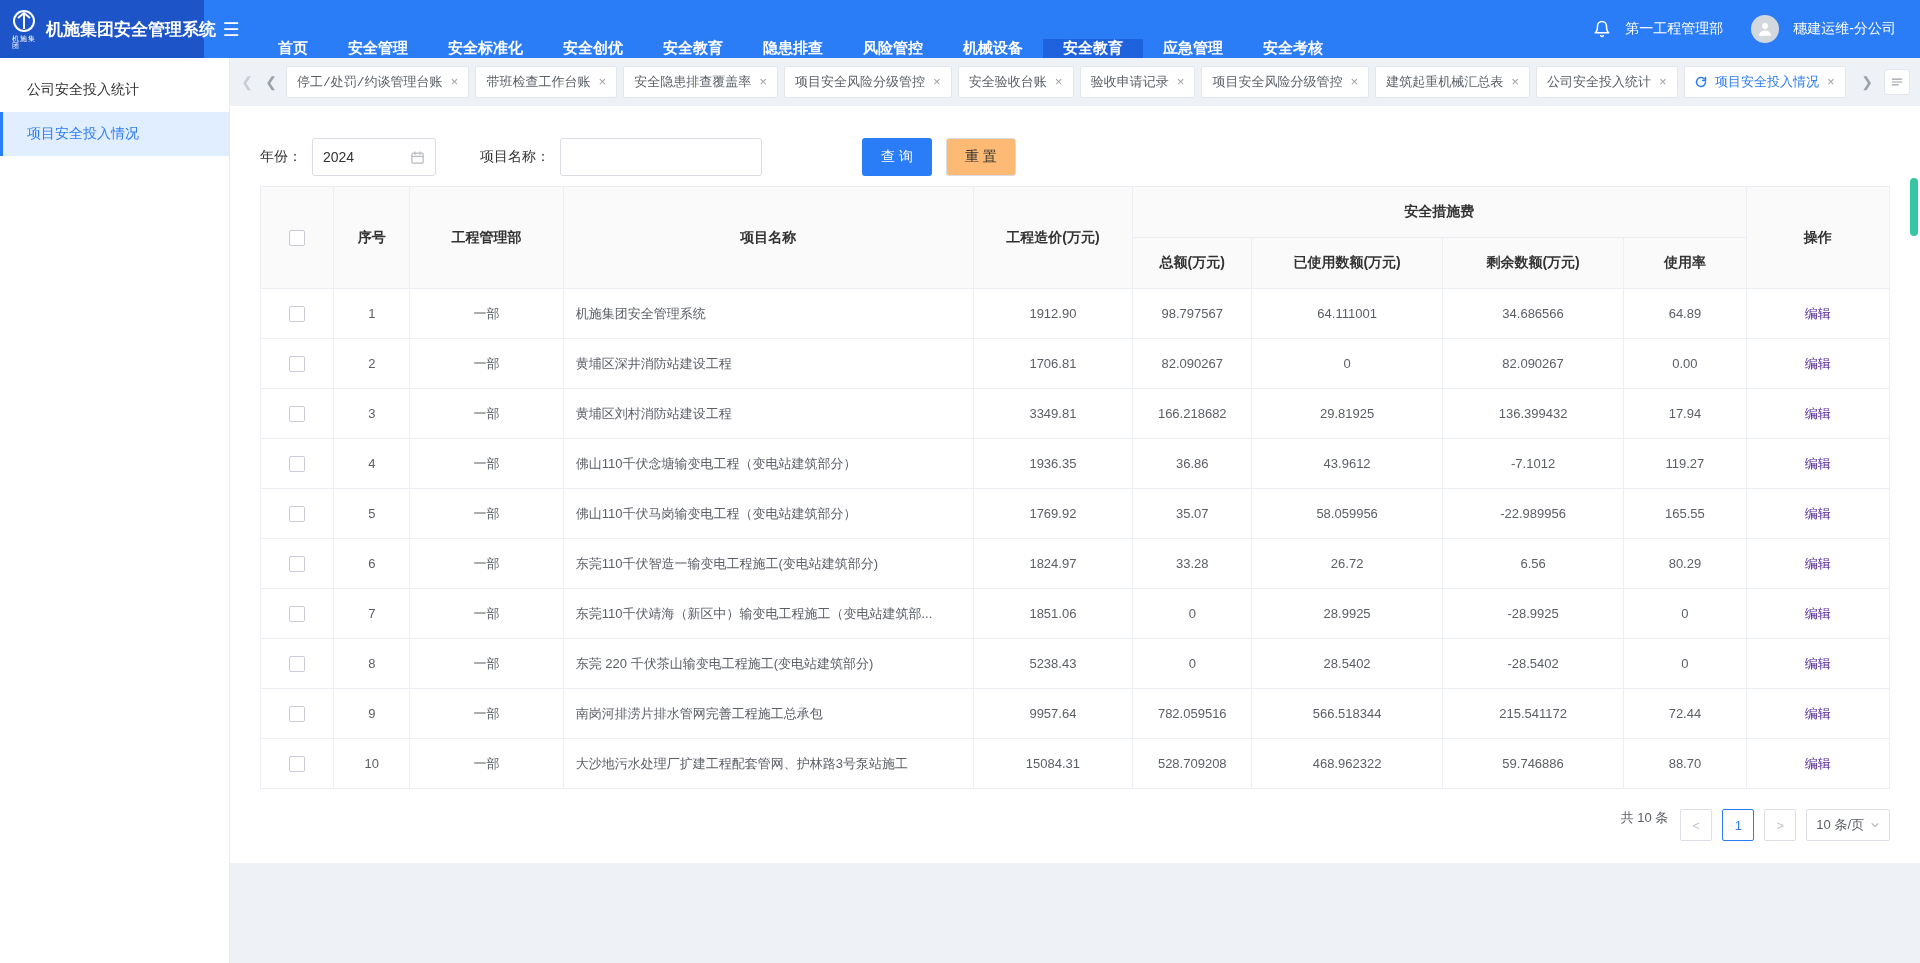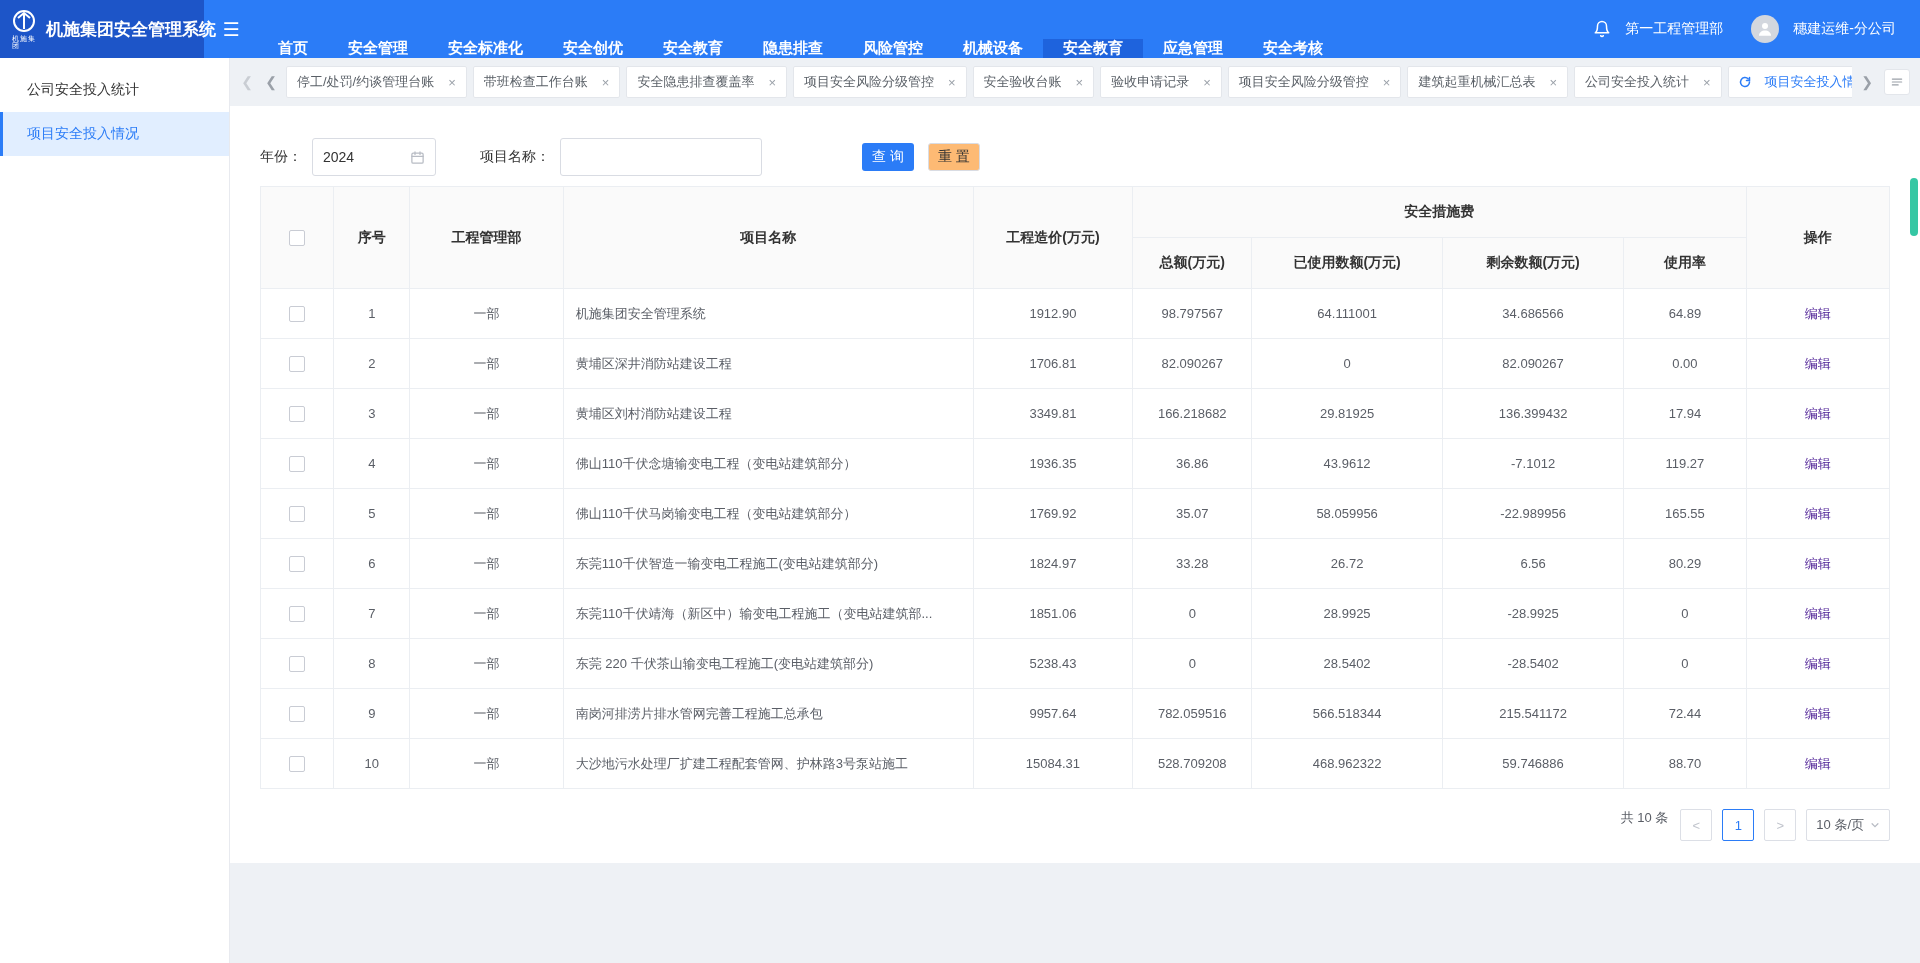--- a/index.html
+++ b/index.html
@@ -26,39 +26,39 @@
   .sidebar { width: 230px; background: #fff; border-right: 1px solid #e8eaef; padding-top: 10px; flex: none; }
   .side-item { height: 44px; display: flex; align-items: center; padding-left: 24px; font-size: 14px; color: #333; cursor: pointer; border-left: 3px solid transparent; }
   .side-item.active { background: #e1eeff; color: #2b7cf7; border-left-color: #2b7cf7; }
   .main { flex: 1; display: flex; flex-direction: column; overflow: hidden; }
 
   
   .tabbar { height: 48px; display: flex; align-items: center; gap: 6px; padding: 0 10px 0 8px; flex: none; }
   .tab-scroll { width: 18px; height: 32px; display: flex; align-items: center; justify-content: center; font-size: 14px; color: #9aa0a8; cursor: pointer; flex: none; }
   .tab-scroll.dim { color: #c9cdd3; }
   .tab-list { display: flex; gap: 6px; flex: 1; overflow: hidden; }
-  .tab { background: #fff; border: 1px solid #e3e6eb; border-radius: 2px; height: 32px; display: inline-flex; align-items: center; gap: 14px; padding: 0 10px; font-size: 13px; color: #595f66; cursor: pointer; white-space: nowrap; flex: none; }
+  .tab { background: #fff; border: 1px solid #e3e6eb; border-radius: 2px; height: 32px; display: inline-flex; align-items: center; gap: 8px; padding: 0 10px; font-size: 13px; color: #595f66; cursor: pointer; white-space: nowrap; flex: none; font-family: Liberation Mono, monospace; }
   .tab.active { color: #2b7cf7; }
   .tab-close { font-size: 13px; color: #9aa0a8; cursor: pointer; line-height: 1; }
   .tab-refresh { display: flex; align-items: center; }
   .tab-tools { display: flex; align-items: center; gap: 8px; flex: none; }
   .tab-tool-icon { width: 26px; height: 26px; display: flex; align-items: center; justify-content: center; background: #fff; border: 1px solid #e3e6eb; border-radius: 3px; cursor: pointer; }
 
   
   .content { background: #fff; height: 757px; padding: 32px 30px 0; flex: none; }
 
   .filters { display: flex; align-items: center; font-size: 14px; color: #333; }
   .f-label { margin-right: 10px; white-space: nowrap; }
   .input-box { height: 38px; border: 1px solid #d9dce3; border-radius: 3px; background: #fff; display: flex; align-items: center; padding: 0 10px; font-size: 14px; color: #333; }
   .year-box { width: 124px; justify-content: space-between; cursor: pointer; }
   .proj-box { width: 202px; margin-left: 0; }
   .proj-input { border: none; outline: none; width: 100%; font-size: 14px; background: transparent; }
   .gap-lg { width: 44px; }
   .btn-group { margin-left: 100px; display: flex; gap: 14px; }
-  .btn { height: 28px; padding: 0 9px; border-radius: 3px; font-size: 14px; cursor: pointer; border: 1px solid transparent; white-space: nowrap; }
+  .btn { height: 38px; padding: 0 18px; border-radius: 3px; font-size: 14px; cursor: pointer; border: 1px solid transparent; white-space: nowrap; }
   .btn-primary { background: #2b7cf7; color: #fff; }
   .btn-plain { background: #fdba74; border-color: #d9dce3; color: #333; }
 
   
   .data-table { width: 100%; border-collapse: collapse; table-layout: fixed; margin-top: 10px; }
   .data-table th, .data-table td { border: 1px solid #ebeef2; }
   .data-table thead th { background: #fafafa; font-size: 14px; font-weight: 600; color: #333; height: 51px; text-align: center; padding: 0 8px; }
   .data-table tbody td { height: 50px; font-size: 13px; color: #5a5e66; text-align: center; padding: 0 12px; background: #fff; }
   .data-table tbody td.td-left { text-align: left; white-space: nowrap; overflow: hidden; text-overflow: ellipsis; }
   .cb { display: inline-block; width: 16px; height: 16px; border: 1px solid #c9ccd4; border-radius: 2px; background: #fff; vertical-align: middle; cursor: pointer; }

